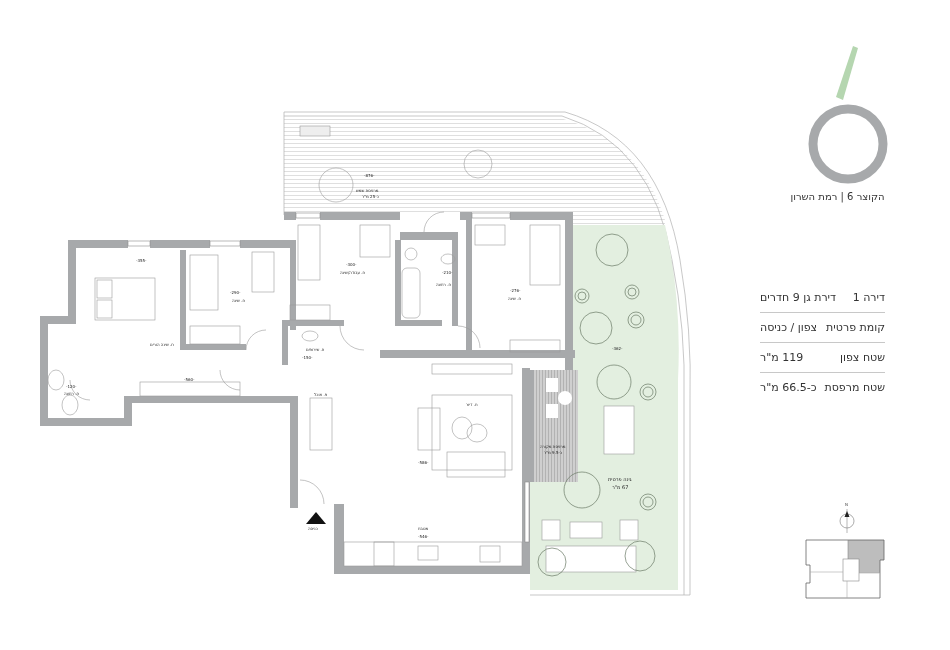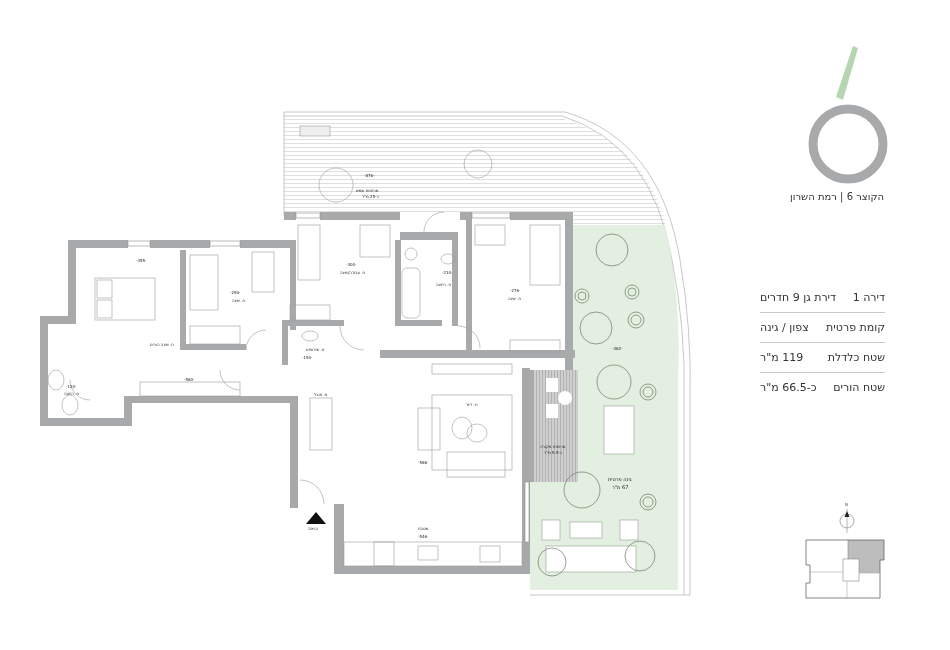--- a/index.html
+++ b/index.html
@@ -1,48 +1,48 @@
 <!DOCTYPE html>
 <html><head>
 <meta charset="utf-8">
 <style>
   html,body{margin:0;padding:0;background:#fff;}
   body{width:950px;height:650px;position:relative;overflow:hidden;font-family:"DejaVu Sans",sans-serif;}
   .abs{position:absolute;}
   .info-row{position:absolute;left:760px;width:125px;height:30px;border-bottom:1px solid #c8c8c8;display:flex;justify-content:space-between;align-items:center;direction:rtl;font-size:11px;color:#333;}
   .info-row span{white-space:nowrap;}
   .lbl{position:absolute;font-size:4px;color:#222;font-family:"DejaVu Sans",sans-serif;white-space:nowrap;direction:rtl;}
-  .subtitle{position:absolute;left:790px;top:191px;width:95px;text-align:left;font-size:10px;color:#333;direction:rtl;}
+  .subtitle{position:absolute;left:790px;top:191px;width:95px;text-align:center;font-size:10px;color:#333;direction:rtl;}
 </style>
 </head>
 <body>
 
 <div class="abs" style="left:800px;top:40px;width:100px;height:150px;">
   <svg width="100" height="150" viewBox="0 0 100 150">
     <polygon points="36,57 53,6 58,8 43,60" fill="#b5d6b0"></polygon>
     <circle cx="48" cy="104" r="35" fill="none" stroke="#a7a9ab" stroke-width="9"></circle>
   </svg>
 </div>
 <div class="subtitle">הקוצר 6 | רמת השרון</div>
 
 <div>
   <div class="info-row" style="top:282px;">
     <span>דירה 1</span>
     <span>דירת גן 9 חדרים</span>
   </div>
   <div class="info-row" style="top:312px;">
     <span>קומת פרטית</span>
-    <span>צפון / גינה</span>
+    <span>צפון / כניסה</span>
   </div>
   <div class="info-row" style="top:342px;">
-    <span>שטח כלדלת</span>
+    <span>שטח צפון</span>
     <span>119 מ"ר</span>
   </div>
   <div class="info-row" style="top:372px;border-bottom:none;">
-    <span>שטח הורים</span>
+    <span>שטח מרפסת</span>
     <span>כ-66.5 מ"ר</span>
   </div>
 </div>
 
 <div class="abs" style="left:0;top:0;width:760px;height:650px;">
   <svg width="760" height="650" viewBox="0 0 760 650" class="abs" style="left:0;top:0;">
     <defs>
       <pattern id="deckH" width="6" height="4" patternUnits="userSpaceOnUse">
         <rect width="6" height="4" fill="#fff"></rect>
         <line x1="0" y1="3.5" x2="6" y2="3.5" stroke="#c9c9c9" stroke-width="0.6"></line>

